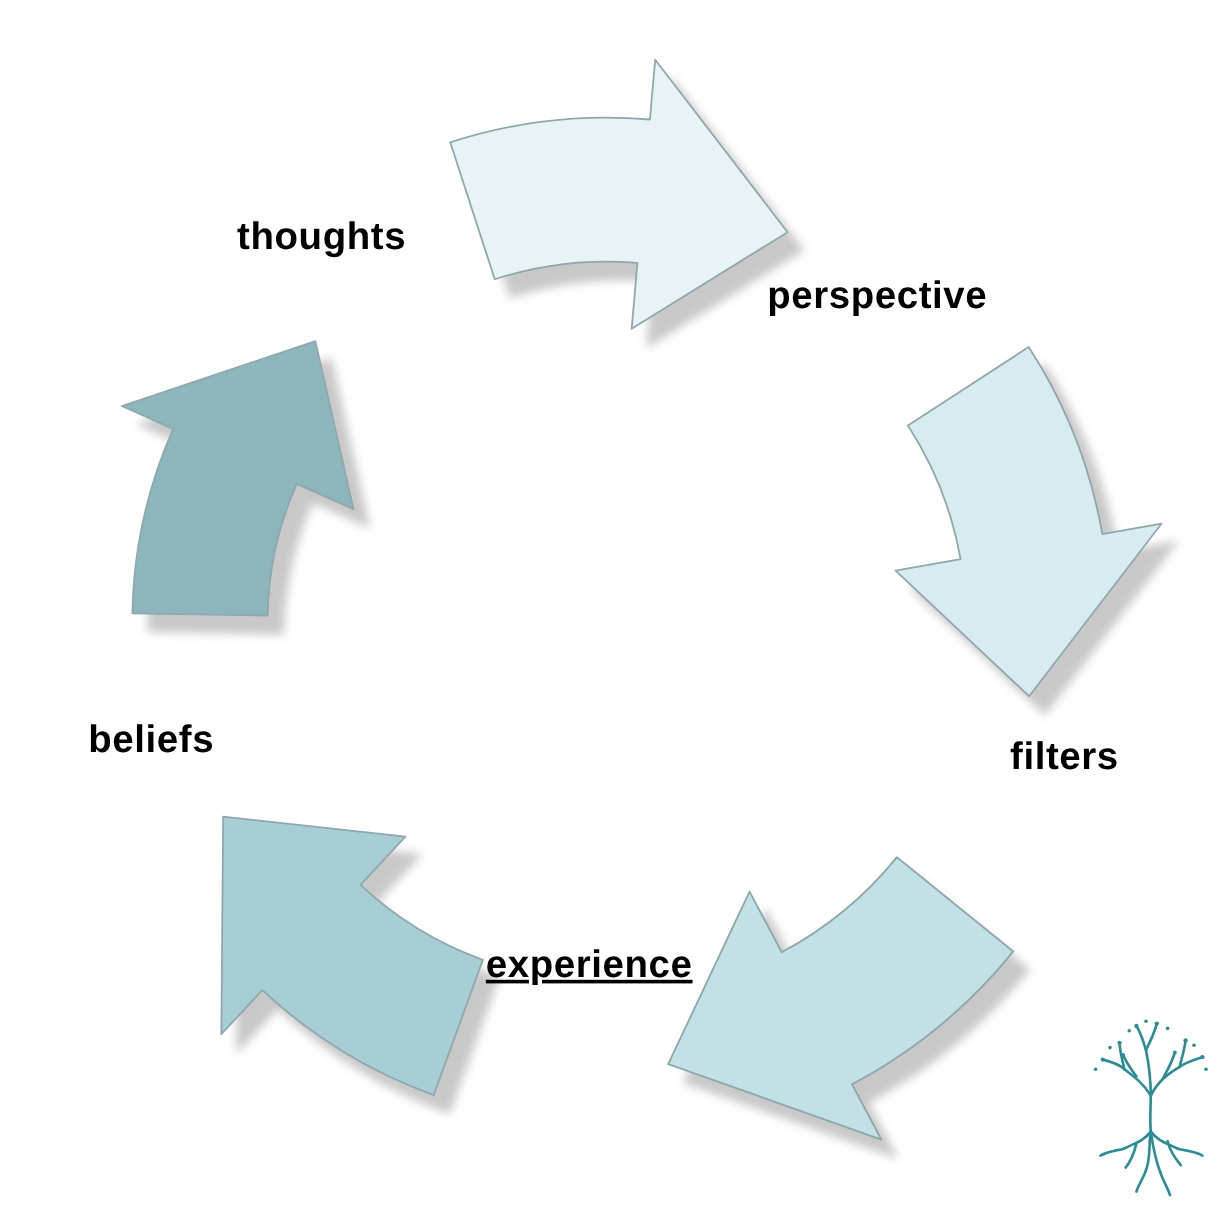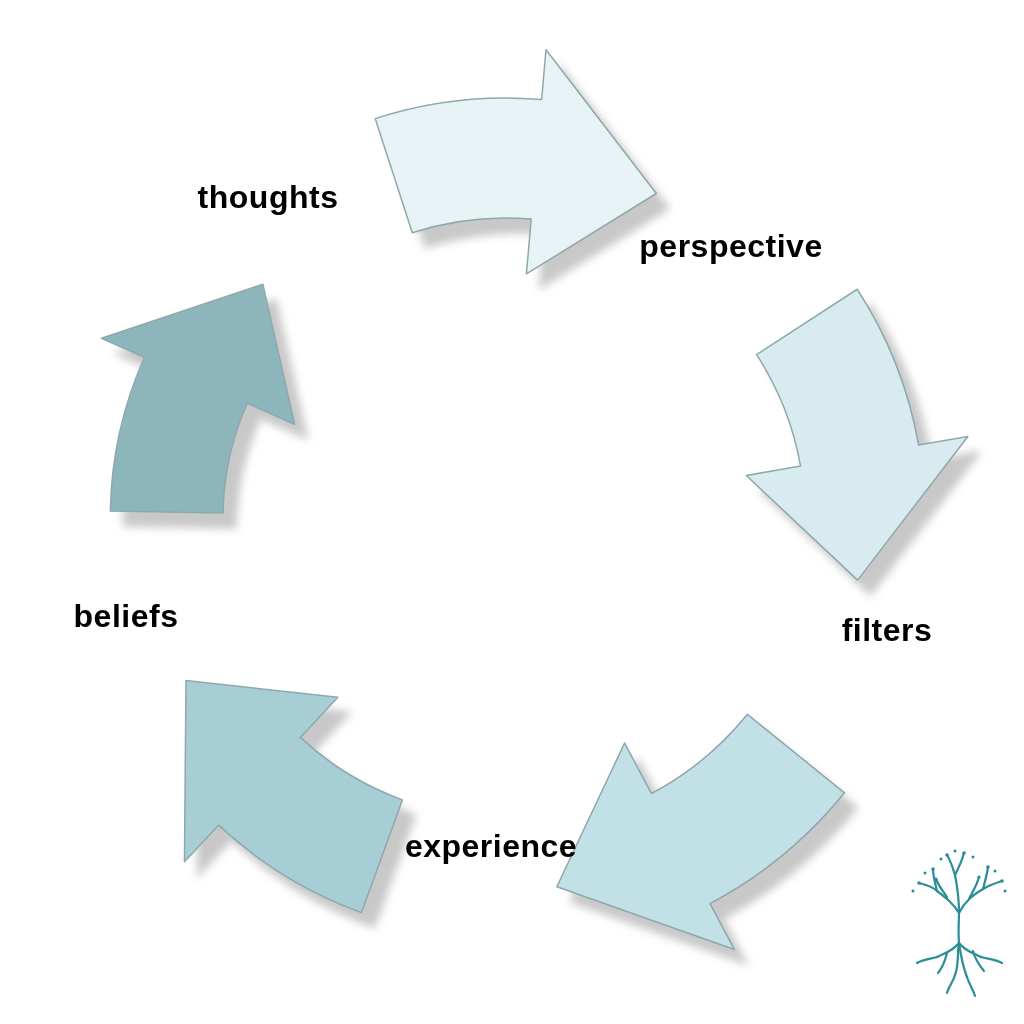--- a/index.html
+++ b/index.html
@@ -33,21 +33,21 @@
     transform: translate(-50%, -50%);
     color: #000000;
     font-size: 32px;
     font-weight: 600;
     letter-spacing: 0.5px;
     white-space: nowrap;
   }
   #label-thoughts   { left: 268px; top: 197px; }
   #label-perspective{ left: 719px; top: 246px; margin-left: 12px; }
   #label-filters    { left: 861px; top: 630px; margin-left: 26px; }
-  #label-experience { left: 491px; top: 846px; }
+  #label-experience { left: 491px; top: 804px; text-decoration: underline; }
   #label-beliefs    { left: 126px; top: 616px; }
   #tree-logo {
     position: absolute;
     left: 903px;
     top: 845px;
     width: 112px;
     height: 170px;
   }
 </style>
 </head>

